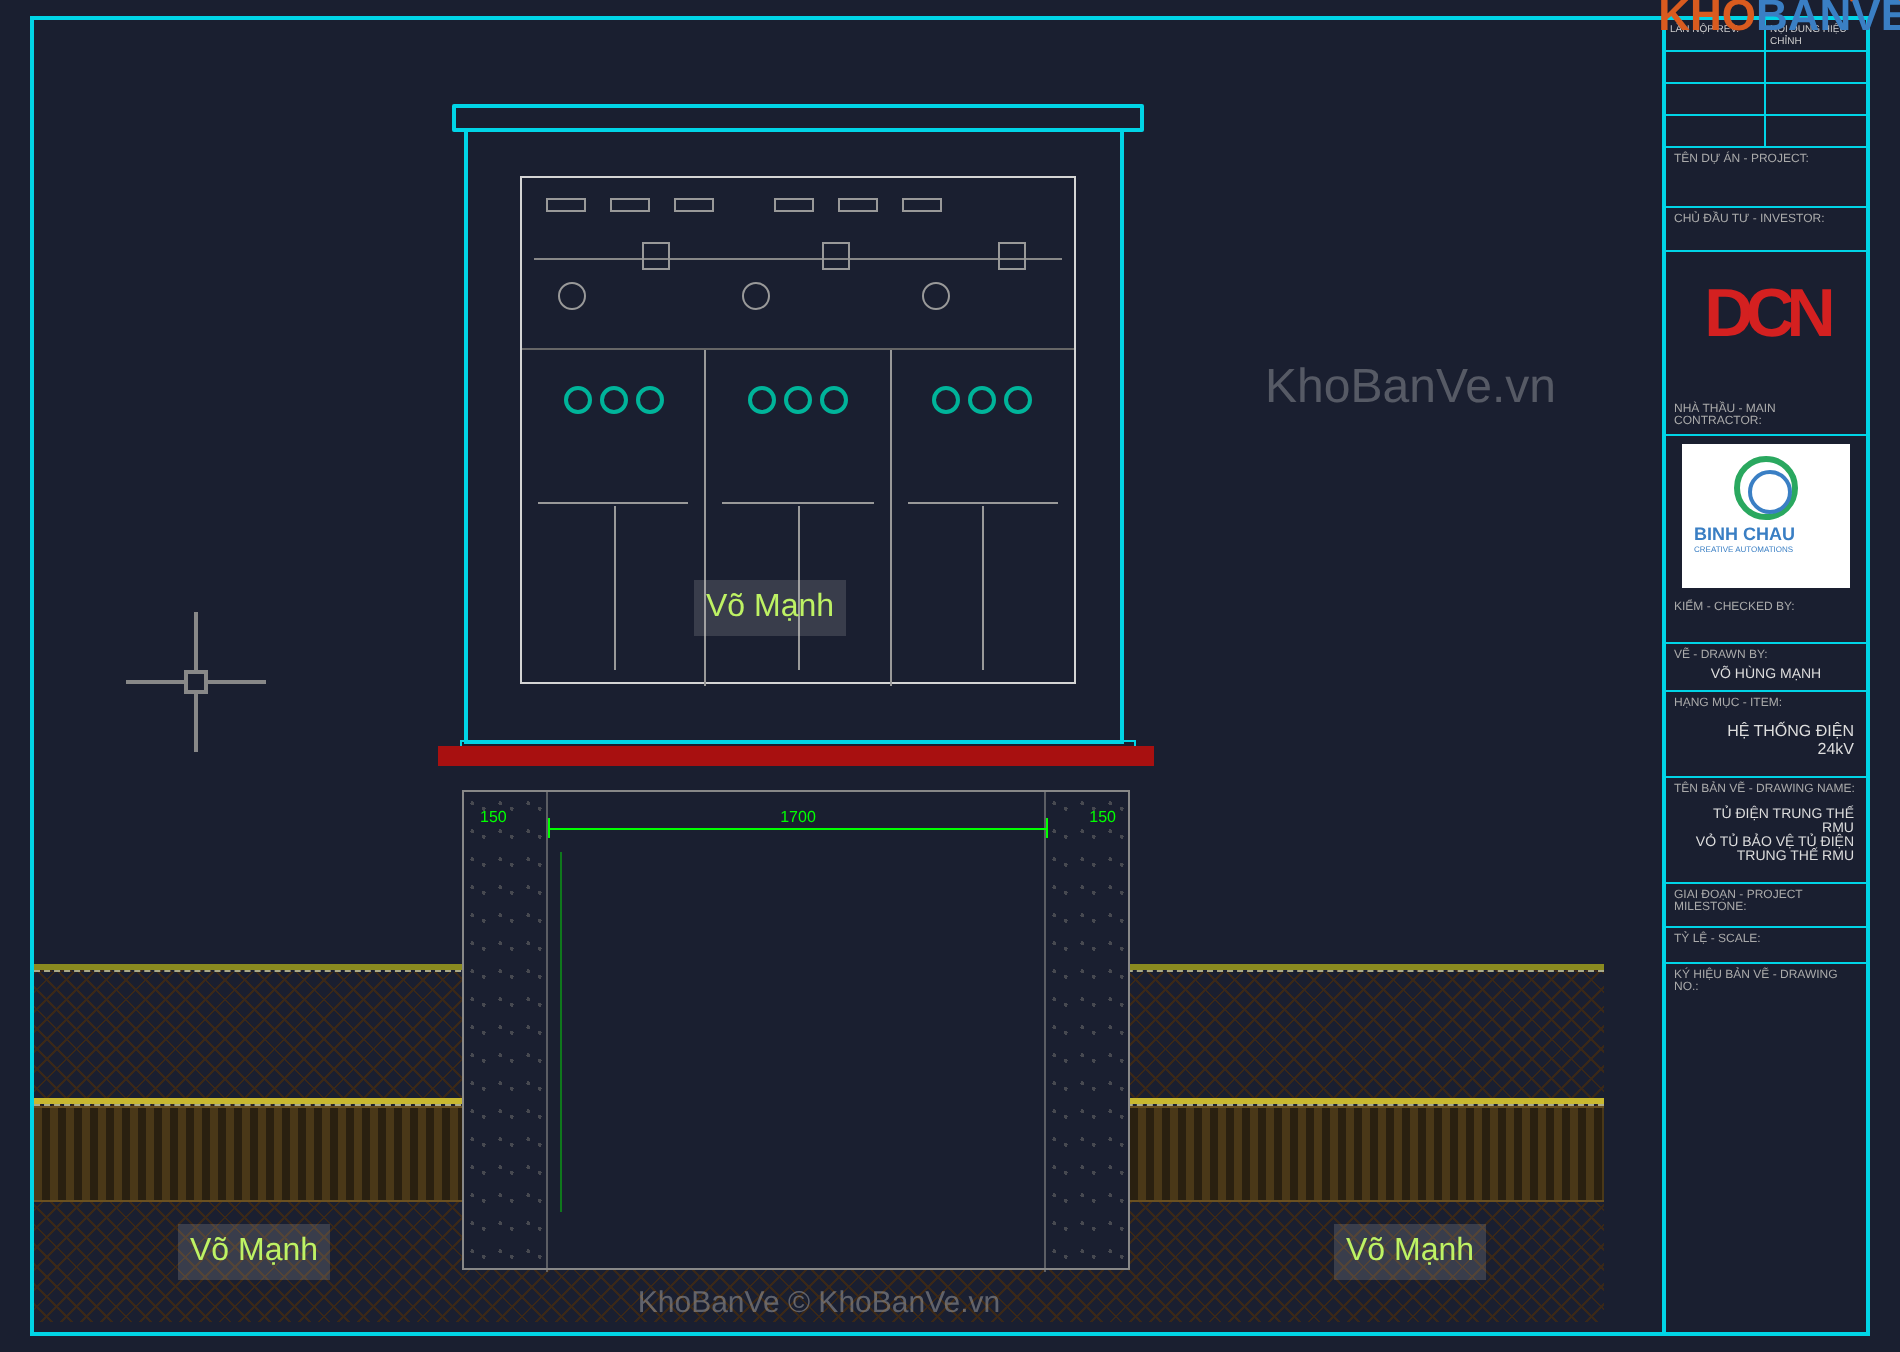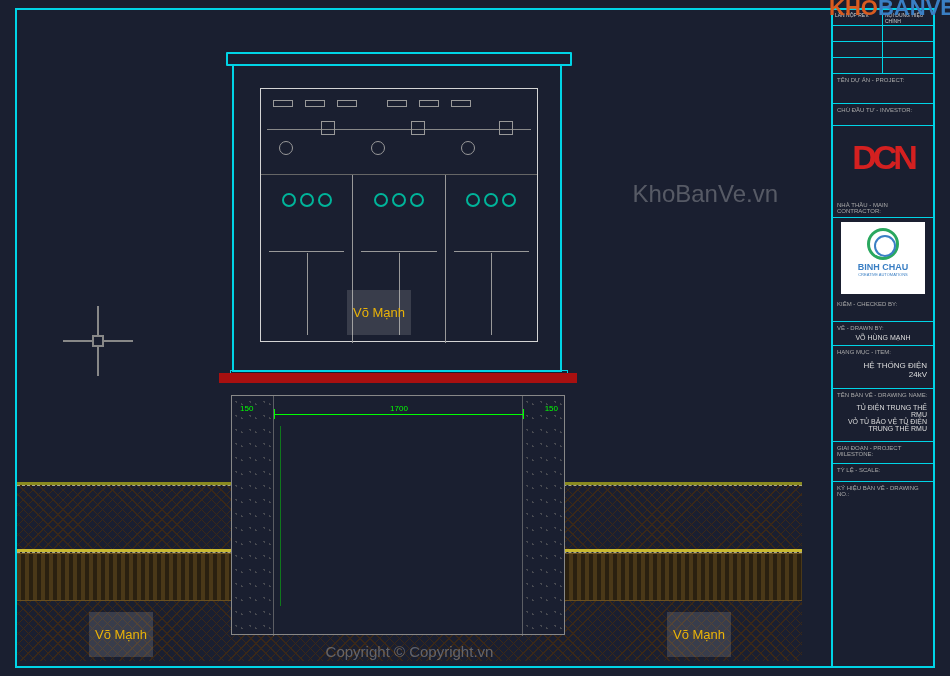--- a/index.html
+++ b/index.html
@@ -6,34 +6,34 @@
 body{background:#1a1f30;font-family:Arial,sans-serif;color:#ccc;overflow:hidden;width:950px;height:676px;position:relative}
 .canvas{position:absolute;left:15px;top:8px;width:920px;height:660px;border:2px solid #00d4e6}
 .drawing-area{position:absolute;left:0;top:0;width:785px;height:656px}
 .title-block{position:absolute;right:0;top:0;width:102px;height:656px;border-left:2px solid #00d4e6;font-size:7px}
 
 
 .tb-row{border-bottom:1px solid #00d4e6;padding:3px 4px;font-size:6px;color:#aaa}
 .tb-top{display:grid;grid-template-columns:1fr 1fr}
 .tb-top .cell{border-right:1px solid #00d4e6;border-bottom:1px solid #00d4e6;height:16px;padding:2px;font-size:5px}
 .logo-dcn{font-size:34px;font-weight:900;color:#d42020;letter-spacing:-4px;padding:12px 4px 22px;text-align:center}
-.logo-bc{background:#fff;margin:4px 8px;padding:6px;text-align:center;height:72px}
+.logo-bc{background:#fff;margin:4px 8px;padding:6px;height:72px}
 .logo-bc .icon{width:32px;height:32px;border:3px solid #2aa85f;border-radius:50%;margin:0 auto 2px;position:relative}
 .logo-bc .icon::after{content:"";position:absolute;left:4px;top:4px;width:18px;height:18px;border:2px solid #3a7fc4;border-radius:50%}
 .logo-bc .t1{font-size:9px;font-weight:bold;color:#3a7fc4}
 .logo-bc .t2{font-size:4px;color:#3a7fc4}
 .tb-project{text-align:right;padding:6px 2px;font-size:8px;color:#ddd}
 
 
 .wm-logo{position:absolute;right:-5px;top:-5px;font-size:22px;font-weight:bold;z-index:10}
 .wm-logo .k{color:#d95b1f}.wm-logo .b{color:#3a7fc4}
 .wm-logo .roof{position:absolute;top:-6px;right:2px;width:30px;height:12px}
 .wm-url{position:absolute;color:rgba(200,200,200,.35);font-size:24px;font-weight:500;z-index:9}
 .wm-copy{position:absolute;bottom:6px;left:50%;transform:translateX(-50%);color:rgba(200,200,200,.4);font-size:15px;z-index:9}
-.author-tag{position:absolute;background:rgba(200,200,200,.18);color:#eab308;font-size:13px;padding:15px 6px}
+.author-tag{position:absolute;background:rgba(200,200,200,.18);color:#bef264;font-size:16px;padding:5px 6px}
 
 
 .cabinet{position:absolute;left:215px;top:52px;width:330px;height:310px;border:2px solid #00d4e6}
 .cab-top{position:absolute;left:-8px;top:-12px;width:346px;height:14px;background:#1a1f30;border:2px solid #00d4e6;border-radius:1px}
 .cab-inner{position:absolute;left:26px;top:24px;width:278px;height:254px;border:1px solid #d4d4d4}
 .schematic{height:86px;border-bottom:1px solid #666;padding:6px;position:relative}
 .sch-box{display:inline-block;width:20px;height:7px;border:1px solid #999;margin:2px 6px}
 .sch-line{position:absolute;left:6px;right:6px;top:40px;border-top:1px solid #888}
 .sch-sym{position:absolute;width:14px;height:14px;border:1px solid #999;font-size:6px;color:#999;text-align:center}
 .panels{display:flex;height:168px}
@@ -162,21 +162,21 @@
         <div class="dim" style="right:-34px;top:8px">150</div>
         <div class="dim-tick" style="left:6px;top:30px;height:180px;background:#0f0;width:1px;opacity:.4"></div>
       </div>
     </div>
 
     <div class="author-tag" style="left:330px;top:280px">Võ Mạnh</div>
     <div class="author-tag" style="left:72px;top:602px">Võ Mạnh</div>
     <div class="author-tag" style="left:650px;top:602px">Võ Mạnh</div>
 
     <div class="wm-url" style="right:24px;top:170px">KhoBanVe.vn</div>
-    <div class="wm-copy">Copyright © Copyright.vn</div>
+    <div class="wm-copy">KhoBanVe © KhoBanVe.vn</div>
   </div>
 
   <div class="title-block">
     <div class="tb-top">
       <div class="cell">LẦN NỘP REV.</div>
       <div class="cell" style="border-right:none">NỘI DUNG HIỆU CHỈNH</div>
       <div class="cell"></div>
         <div class="cell" style="border-right:none"></div>
       <div class="cell"></div>
         <div class="cell" style="border-right:none"></div>

